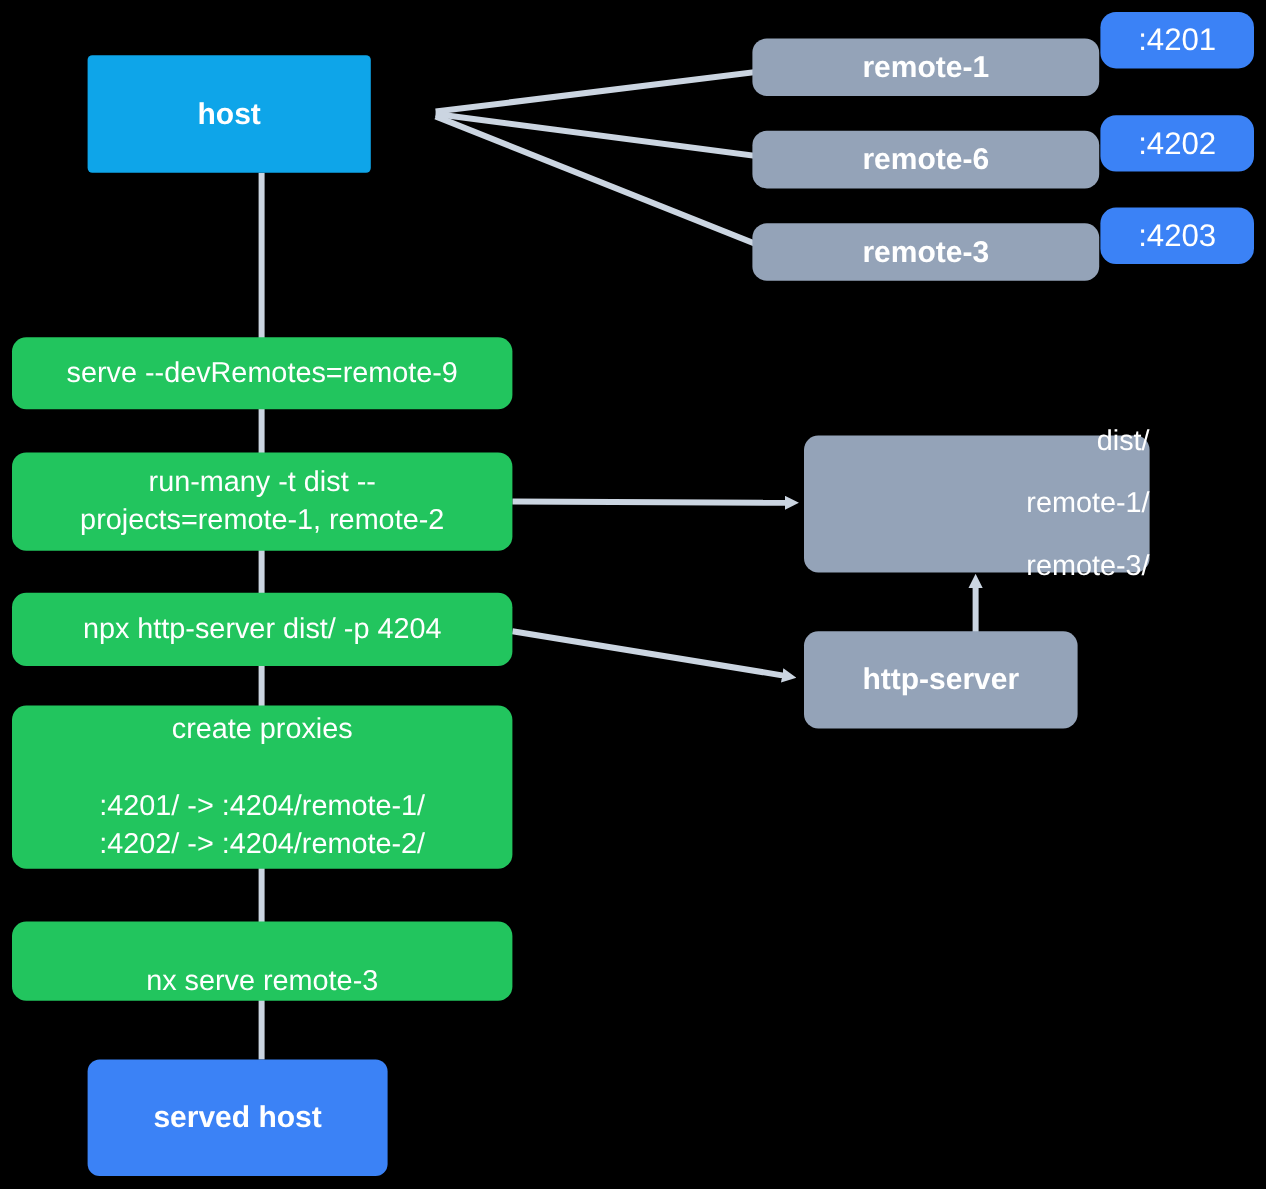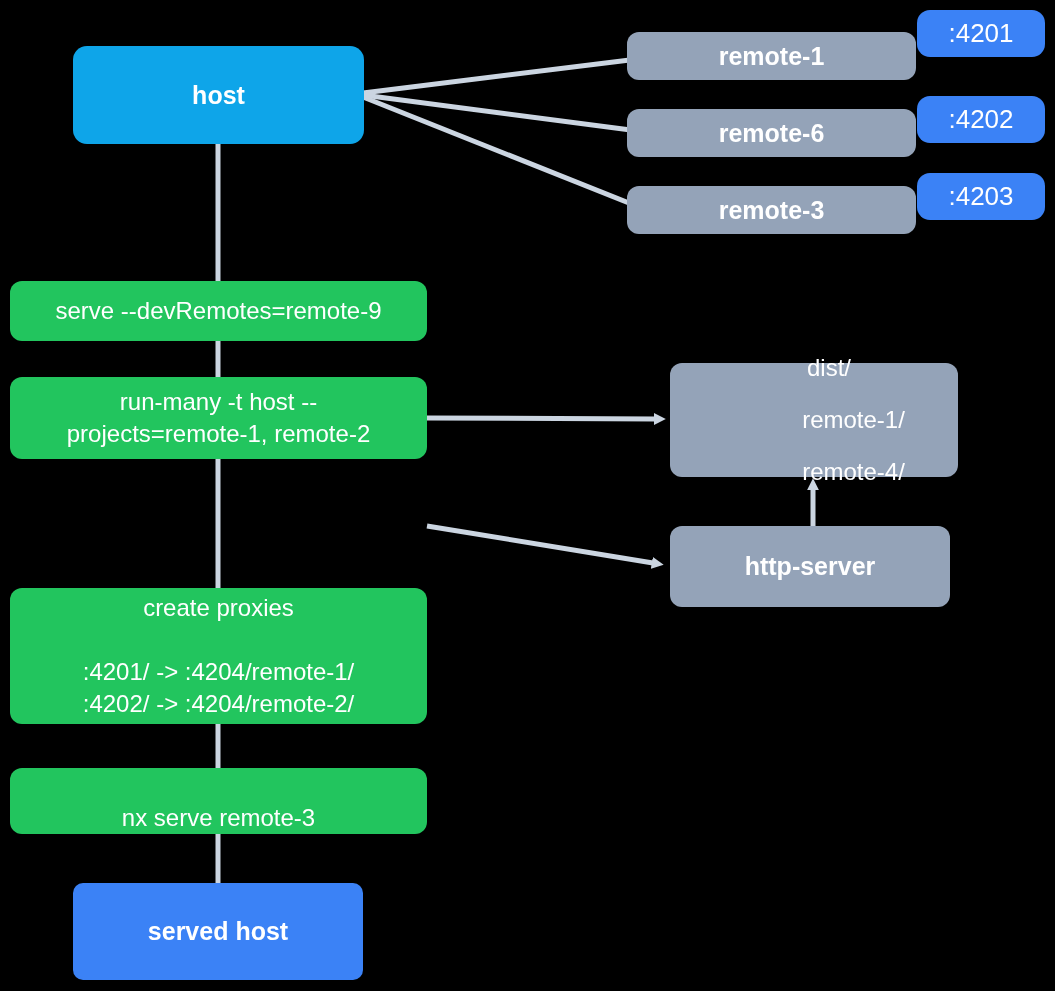--- a/index.html
+++ b/index.html
@@ -24,28 +24,28 @@
     position: absolute;
     box-sizing: border-box;
     display: flex;
     flex-direction: column;
     align-items: center;
     justify-content: center;
     color: #ffffff;
     z-index: 1;
   }
   .host-node {
-    left: 73px; top: 46px; width: 291px; height: 98px;
+    left: 73px; top: 46px; width: 236px; height: 98px;
     background: #0ea5e9;
-    border-radius: 14px;
+    border-radius: 4px;
     font-weight: bold;
     font-size: 25px;
   }
   .served-host-node {
-    left: 73px; top: 883px; width: 290px; height: 97px;
+    left: 73px; top: 883px; width: 250px; height: 97px;
     background: #3b82f6;
     border-radius: 10px;
     font-weight: bold;
     font-size: 25px;
   }
   .remote-node {
     left: 627px; width: 289px; height: 48px;
     background: #94a3b8;
     border-radius: 12px;
     font-weight: bold;
@@ -84,32 +84,32 @@
   .cmd-line {
     line-height: 32px;
     min-height: 32px;
     text-align: center;
     white-space: pre;
   }
   .dist-node {
     left: 670px; top: 363px; width: 288px; height: 114px;
     background: #94a3b8;
     border-radius: 12px;
-    align-items: center;
+    align-items: flex-end;
     padding-left: 30px;
     font-size: 24px;
   }
   .dist-line {
     line-height: 32px;
     min-height: 32px;
     white-space: pre;
   }
   .dist-line.indented { margin-left: 49px; margin-top: 20px; }
   .http-server-node {
-    left: 670px; top: 526px; width: 280px; height: 81px;
+    left: 670px; top: 526px; width: 228px; height: 81px;
     background: #94a3b8;
     border-radius: 12px;
     font-weight: bold;
     font-size: 25px;
   }
 </style>
 </head>
 <body>
 
 <div class="canvas">
@@ -151,40 +151,43 @@
   </div>
   <div class="port-badge badge-3">
     <span>:4203</span>
   </div>
 
   <div class="node cmd-node cmd-1">
     <div class="cmd-line">serve --devRemotes=remote-9</div>
   </div>
 
   <div class="node cmd-node cmd-2">
-    <div class="cmd-line">run-many -t host --</div>
+    <div class="cmd-line">run-many -t dist --</div>
     <div class="cmd-line">projects=remote-1, remote-2</div>
   </div>
 
+  <div class="node cmd-node cmd-3">
+    <div class="cmd-line">npx http-server dist/ -p 4204</div>
+  </div>
 
   <div class="node cmd-node cmd-4">
     <div class="cmd-line">create proxies</div>
     <div class="cmd-line"></div>
     <div class="cmd-line">:4201/ -&gt; :4204/remote-1/</div>
     <div class="cmd-line">:4202/ -&gt; :4204/remote-2/</div>
   </div>
 
   <div class="node cmd-node cmd-5">
     <div class="cmd-line">nx serve remote-3</div>
   </div>
 
   <div class="node dist-node">
     <div class="dist-line">dist/</div>
     <div class="dist-line indented">remote-1/</div>
-    <div class="dist-line indented">remote-4/</div>
+    <div class="dist-line indented">remote-3/</div>
   </div>
 
   <div class="node http-server-node">
     <span>http-server</span>
   </div>
 
   <div class="node served-host-node">
     <span>served host</span>
   </div>
 

